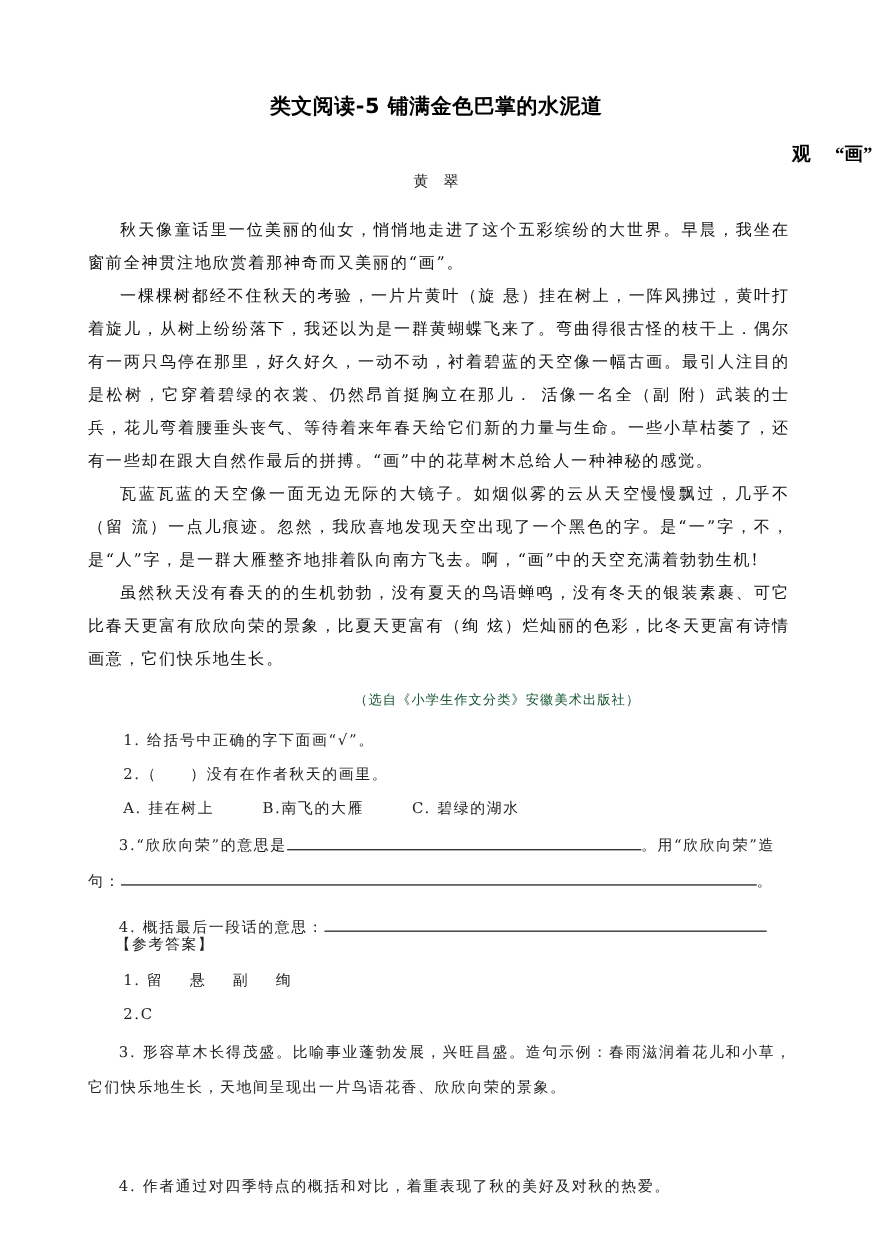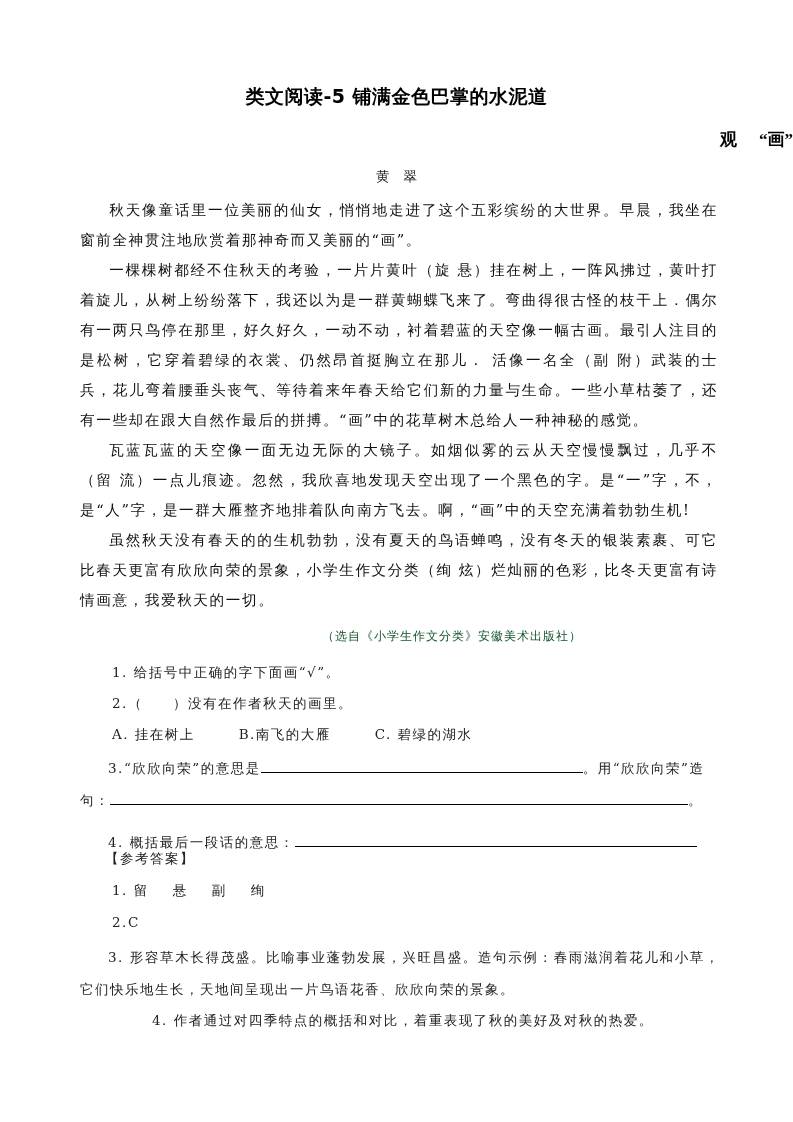--- a/index.html
+++ b/index.html
@@ -14,21 +14,21 @@
       text-align: center; font-family: "DejaVu Sans", "Liberation Sans", sans-serif;
       font-size: 19px; font-weight: bold; letter-spacing: 0.5px; color: #000;
     }
     .subtitle {
       position: absolute; left: 0; width: 793px; top: 128px;
       text-align: right; font-family: Liberation Serif, serif;
       font-size: 17px; font-weight: bold; color: #000;
     }
     .subtitle .gap { display: inline-block; width: 22px; }
     .author {
-      position: absolute; left: 0; width: 793px; top: 168px;
+      position: absolute; left: 0; width: 793px; top: 156px;
       text-align: center; font-size: 13.5px; letter-spacing: 14px; color: #222;
       padding-left: 14px; box-sizing: border-box;
     }
     .body-text {
       position: absolute; left: 80px; width: 638px; top: 195px;
       font-size: 14.6px; line-height: 30px; letter-spacing: 1.6px;
       text-align: justify;
     }
     .body-text p { margin: 0; text-indent: 2em; }
     .source {
@@ -58,40 +58,40 @@
     }
     .a1 { top: 882px; }
     .a1 .w { display: inline-block; margin-right: 24px; }
     .a2 { top: 914px; }
     .ans-body {
       position: absolute; left: 80px; width: 640px; top: 941px;
       font-size: 13.5px; line-height: 32px; letter-spacing: 1.5px; color: #222;
       text-align: justify;
     }
     .ans-body p { margin: 0; text-indent: 28px; }
-    .ans4 { position: absolute; left: 108px; top: 1012px; font-size: 13.5px; letter-spacing: 1.5px; color: #222; margin-left: 44px; }
+    .ans4 { position: absolute; left: 108px; top: 1070px; font-size: 13.5px; letter-spacing: 1.5px; color: #222; }
   </style>
 </head>
 <body>
 
 <div class="page">
 
   <div class="title">类文阅读-5  铺满金色巴掌的水泥道</div>
 
   <div class="subtitle">
     <span>观</span><span class="gap"></span><span>“画”</span>
   </div>
 
   <div class="author">黄翠</div>
 
   <div class="body-text">
     <p>秋天像童话里一位美丽的仙女，悄悄地走进了这个五彩缤纷的大世界。早晨，我坐在窗前全神贯注地欣赏着那神奇而又美丽的“画”。</p>
     <p>一棵棵树都经不住秋天的考验，一片片黄叶（旋 悬）挂在树上，一阵风拂过，黄叶打着旋儿，从树上纷纷落下，我还以为是一群黄蝴蝶飞来了。弯曲得很古怪的枝干上．偶尔有一两只鸟停在那里，好久好久，一动不动，衬着碧蓝的天空像一幅古画。最引人注目的是松树，它穿着碧绿的衣裳、仍然昂首挺胸立在那儿． 活像一名全（副 附）武装的士兵，花儿弯着腰垂头丧气、等待着来年春天给它们新的力量与生命。一些小草枯萎了，还有一些却在跟大自然作最后的拼搏。“画”中的花草树木总给人一种神秘的感觉。</p>
     <p>瓦蓝瓦蓝的天空像一面无边无际的大镜子。如烟似雾的云从天空慢慢飘过，几乎不（留 流）一点儿痕迹。忽然，我欣喜地发现天空出现了一个黑色的字。是“一”字，不，是“人”字，是一群大雁整齐地排着队向南方飞去。啊，“画”中的天空充满着勃勃生机!</p>
-    <p>虽然秋天没有春天的的生机勃勃，没有夏天的鸟语蝉鸣，没有冬天的银装素裹、可它比春天更富有欣欣向荣的景象，小学生作文分类（绚 炫）烂灿丽的色彩，比冬天更富有诗情画意，我爱秋天的一切。</p>
+    <p>虽然秋天没有春天的的生机勃勃，没有夏天的鸟语蝉鸣，没有冬天的银装素裹、可它比春天更富有欣欣向荣的景象，比夏天更富有（绚 炫）烂灿丽的色彩，比冬天更富有诗情画意，它们快乐地生长。</p>
   </div>
 
   <div class="source">（选自《小学生作文分类》安徽美术出版社）</div>
 
   <div class="q q1">1. 给括号中正确的字下面画“√”。</div>
   <div class="q q2">2.（　　）没有在作者秋天的画里。</div>
   <div class="q q2opts">
     <span>A. 挂在树上</span>
     <span>B.南飞的大雁</span>
     <span>C. 碧绿的湖水</span>

